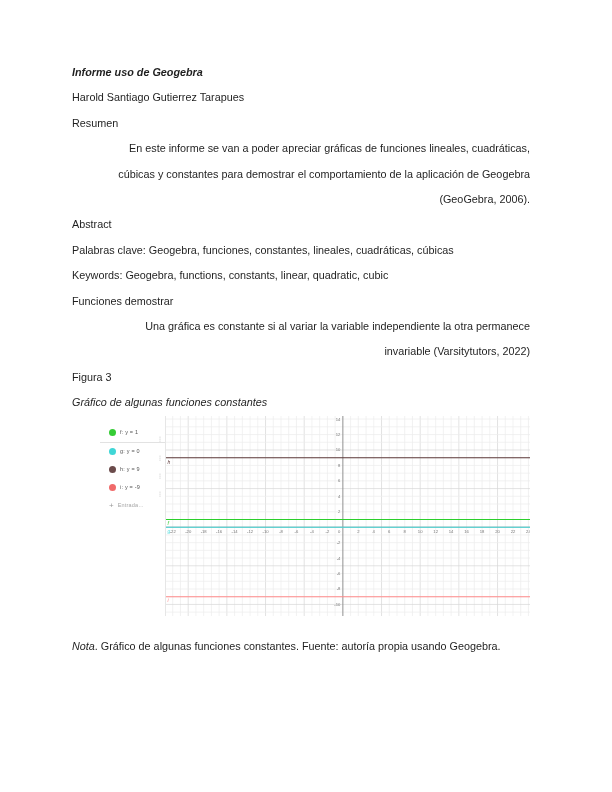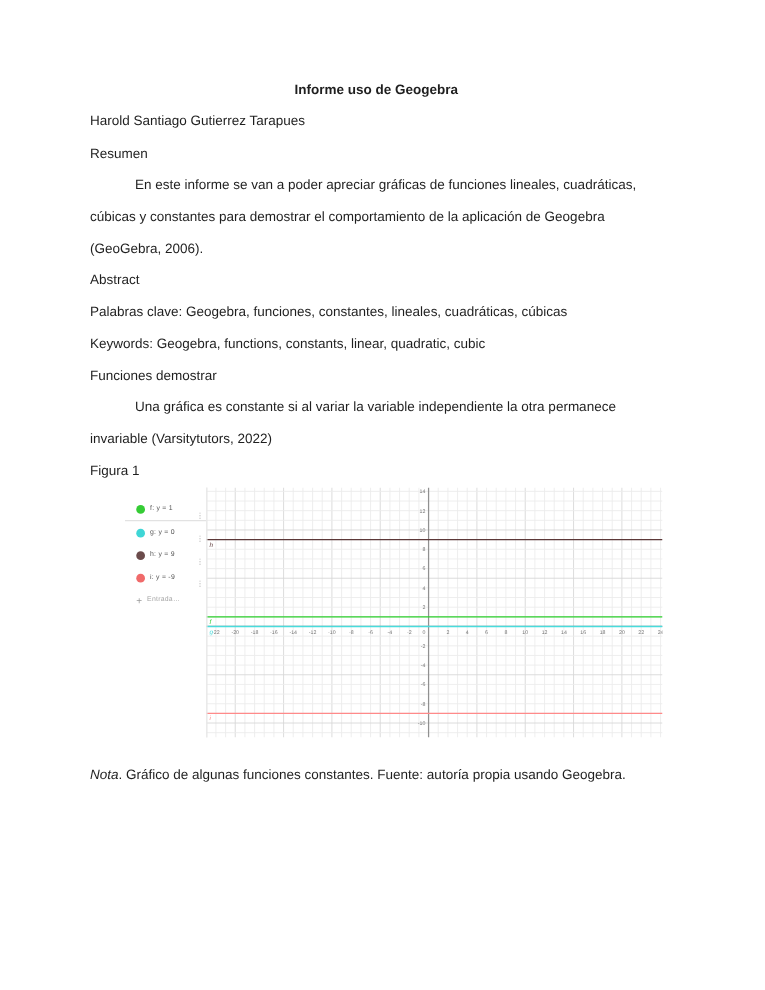--- a/index.html
+++ b/index.html
@@ -1,23 +1,23 @@
 <!DOCTYPE html>
 <html><head>
 <meta charset="utf-8">
 <style>
   html,body{margin:0;padding:0;background:#fff;}
   body{width:612px;height:792px;position:relative;overflow:hidden;
        font-family:"Liberation Sans",sans-serif;color:#1f1f1f;}
   .doc{padding:60px 82px 0 72px;font-size:10.8px;line-height:25.4px;}
   .line{white-space:nowrap;}
-  .title{text-align:center;font-weight:bold;}
+  .title{font-weight:bold;font-style:italic;}
   .b{font-weight:normal;}
   .i{font-style:italic;}
-  .para{text-indent:36px;text-align:left;white-space:normal;}
+  .para{text-indent:36px;text-align:right;white-space:normal;}
   
   .figure{position:relative;width:430px;height:200px;margin-left:28px;background:#fff;}
   .alg-panel{position:absolute;left:0;top:8px;width:65px;height:184px;background:#fff;z-index:2;}
   .alg-row{position:relative;height:18px;display:flex;align-items:center;gap:4px;padding-left:9px;}
   .alg-row.sep{border-bottom:1px solid #e2e2e2;}
   .dot{width:7px;height:7px;border-radius:50%;flex:0 0 auto;}
   .alg-label{font-size:5.5px;color:#555;letter-spacing:.2px;white-space:nowrap;}
   .kebab{position:absolute;right:2px;top:3px;font-size:6px;color:#999;}
   .input-row .plus{color:#9a9a9a;font-size:8px;line-height:7px;}
   .input-row .alg-label{color:#a5a5a5;}
@@ -31,21 +31,22 @@
 <div class="doc">
   <div class="line title">Informe uso de Geogebra</div>
   <div class="line">Harold Santiago Gutierrez Tarapues</div>
   <div class="line b">Resumen</div>
   <div class="para">En este informe se van a poder apreciar gráficas de funciones lineales, cuadráticas, cúbicas y constantes para demostrar el comportamiento de la aplicación de Geogebra (GeoGebra, 2006).</div>
   <div class="line b">Abstract</div>
   <div class="line"><span class="b">Palabras clave:</span><span> Geogebra, funciones, constantes, lineales, cuadráticas, cúbicas</span></div>
   <div class="line"><span class="b">Keywords:</span><span> Geogebra, functions, constants, linear, quadratic, cubic</span></div>
   <div class="line b">Funciones demostrar</div>
   <div class="para">Una gráfica es constante si al variar la variable independiente la otra permanece invariable (Varsitytutors, 2022)</div>
-  <div class="line b">Figura 1</div>
+  <div class="line b">Figura 3</div>
+  <div class="line i">Gráfico de algunas funciones constantes</div>
 
   <div class="figure">
     <div class="alg-panel">
         <div class="alg-row sep">
           <span class="dot" style="background: rgb(53, 204, 53);"></span>
           <span class="alg-label">f: y = 1</span>
           <span class="kebab">⋮</span>
         </div>
         <div class="alg-row">
           <span class="dot" style="background: rgb(63, 214, 214);"></span>

